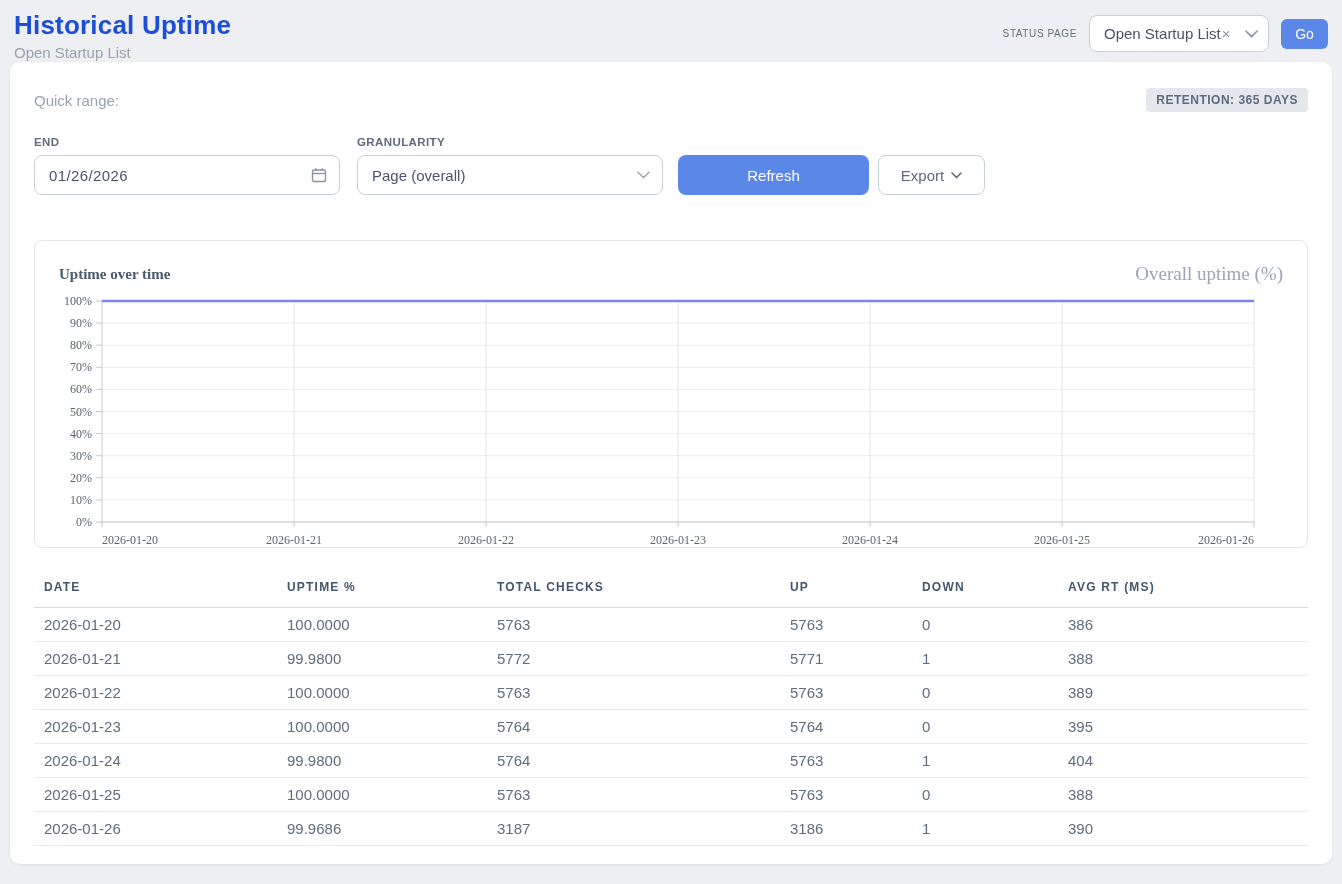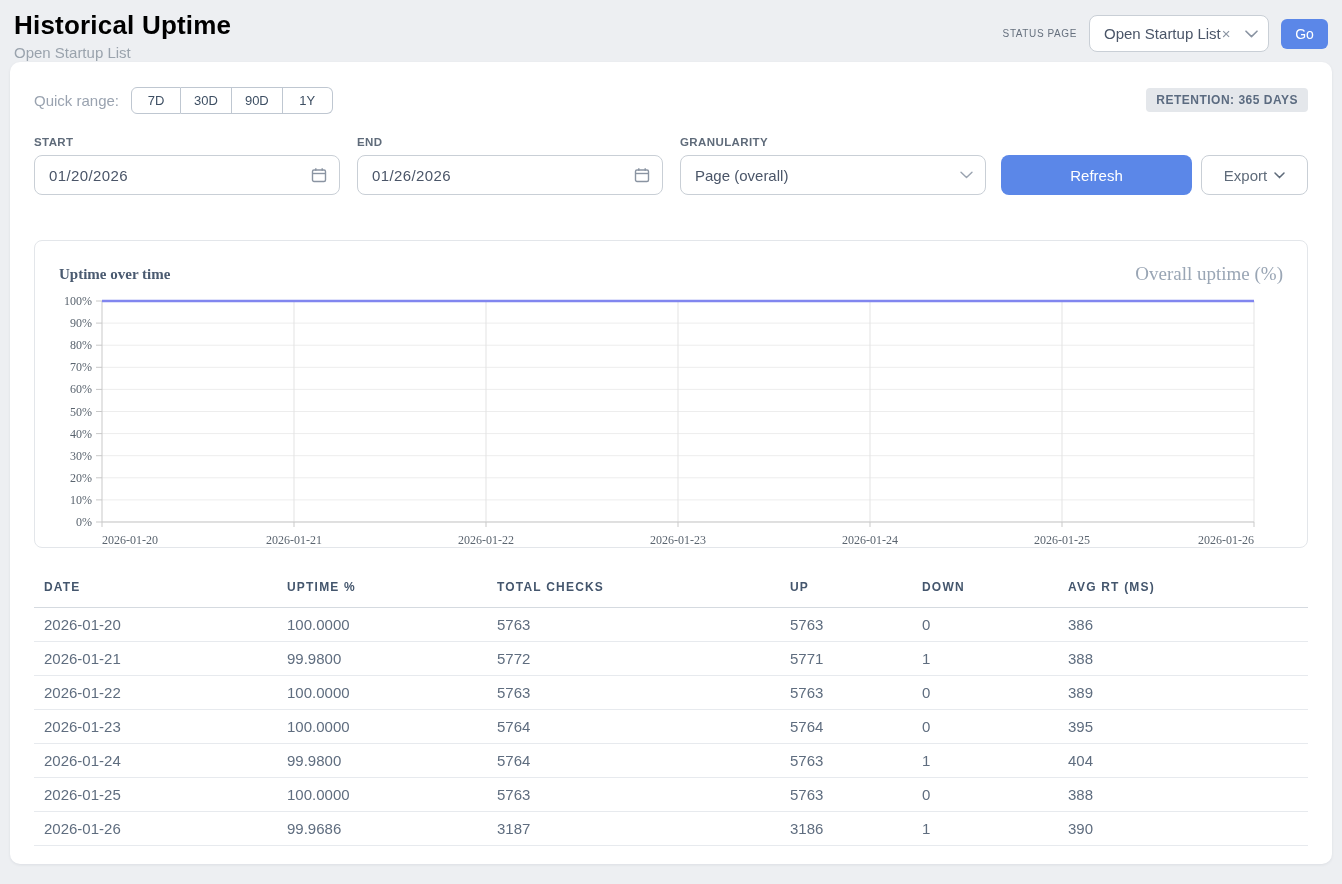--- a/index.html
+++ b/index.html
@@ -11,21 +11,21 @@
     overflow:hidden;
   }
   
   .top-header {
     height:62px;
     padding:10px 14px 0 14px;
     display:flex;
     justify-content:space-between;
     align-items:flex-start;
   }
-  .page-title { font-size:26px; font-weight:700; color:#000000; letter-spacing:.2px; }
+  .page-title { font-size:26px; font-weight:700; color:#1d4ed8; letter-spacing:.2px; }
   .page-subtitle { font-size:15px; color:#9aa3ad; margin-top:3px; }
   .header-right { display:flex; align-items:center; gap:12px; margin-top:5px; }
   .statuspage-label { font-size:10px; font-weight:400; color:#66707e; letter-spacing:.6px; }
   .statuspage-select {
     width:180px; height:37px;
     background:#fff;
     border:1px solid #c9cfd6;
     border-radius:8px;
     display:flex; align-items:center;
     padding:0 10px 0 14px;
@@ -170,44 +170,24 @@
       </span>
     </div>
     <button class="go-btn">Go</button>
   </div>
 </div>
 
 <div class="panel">
 
   <div class="quick-row">
     <span class="quick-label">Quick range:</span>
-    <div class="seg-group" id="quick-range-group">
-        <button class="seg-btn">7D</button>
-        <button class="seg-btn">30D</button>
-        <button class="seg-btn">90D</button>
-        <button class="seg-btn">1Y</button>
-      </div>
     <span class="retention-badge">RETENTION: 365 DAYS</span>
   </div>
 
   <div class="fields-row">
-    <div class="field-group">
-      <span class="field-label">START</span>
-      <div class="input-box">
-        <span class="val">01/20/2026</span>
-        <span>
-          <svg width="16" height="16" viewBox="0 0 16 16">
-              <rect x="1.5" y="3" width="13" height="11.5" rx="1.5" fill="none" stroke="#8a94a2" stroke-width="1.4"></rect>
-              <line x1="1.5" y1="6.5" x2="14.5" y2="6.5" stroke="#8a94a2" stroke-width="1.4"></line>
-              <line x1="4.8" y1="1.2" x2="4.8" y2="3.8" stroke="#8a94a2" stroke-width="1.4"></line>
-              <line x1="11.2" y1="1.2" x2="11.2" y2="3.8" stroke="#8a94a2" stroke-width="1.4"></line>
-            </svg>
-        </span>
-      </div>
-    </div>
     <div class="field-group">
       <span class="field-label">END</span>
       <div class="input-box">
         <span class="val">01/26/2026</span>
         <span>
           <svg width="16" height="16" viewBox="0 0 16 16">
               <rect x="1.5" y="3" width="13" height="11.5" rx="1.5" fill="none" stroke="#8a94a2" stroke-width="1.4"></rect>
               <line x1="1.5" y1="6.5" x2="14.5" y2="6.5" stroke="#8a94a2" stroke-width="1.4"></line>
               <line x1="4.8" y1="1.2" x2="4.8" y2="3.8" stroke="#8a94a2" stroke-width="1.4"></line>
               <line x1="11.2" y1="1.2" x2="11.2" y2="3.8" stroke="#8a94a2" stroke-width="1.4"></line>

